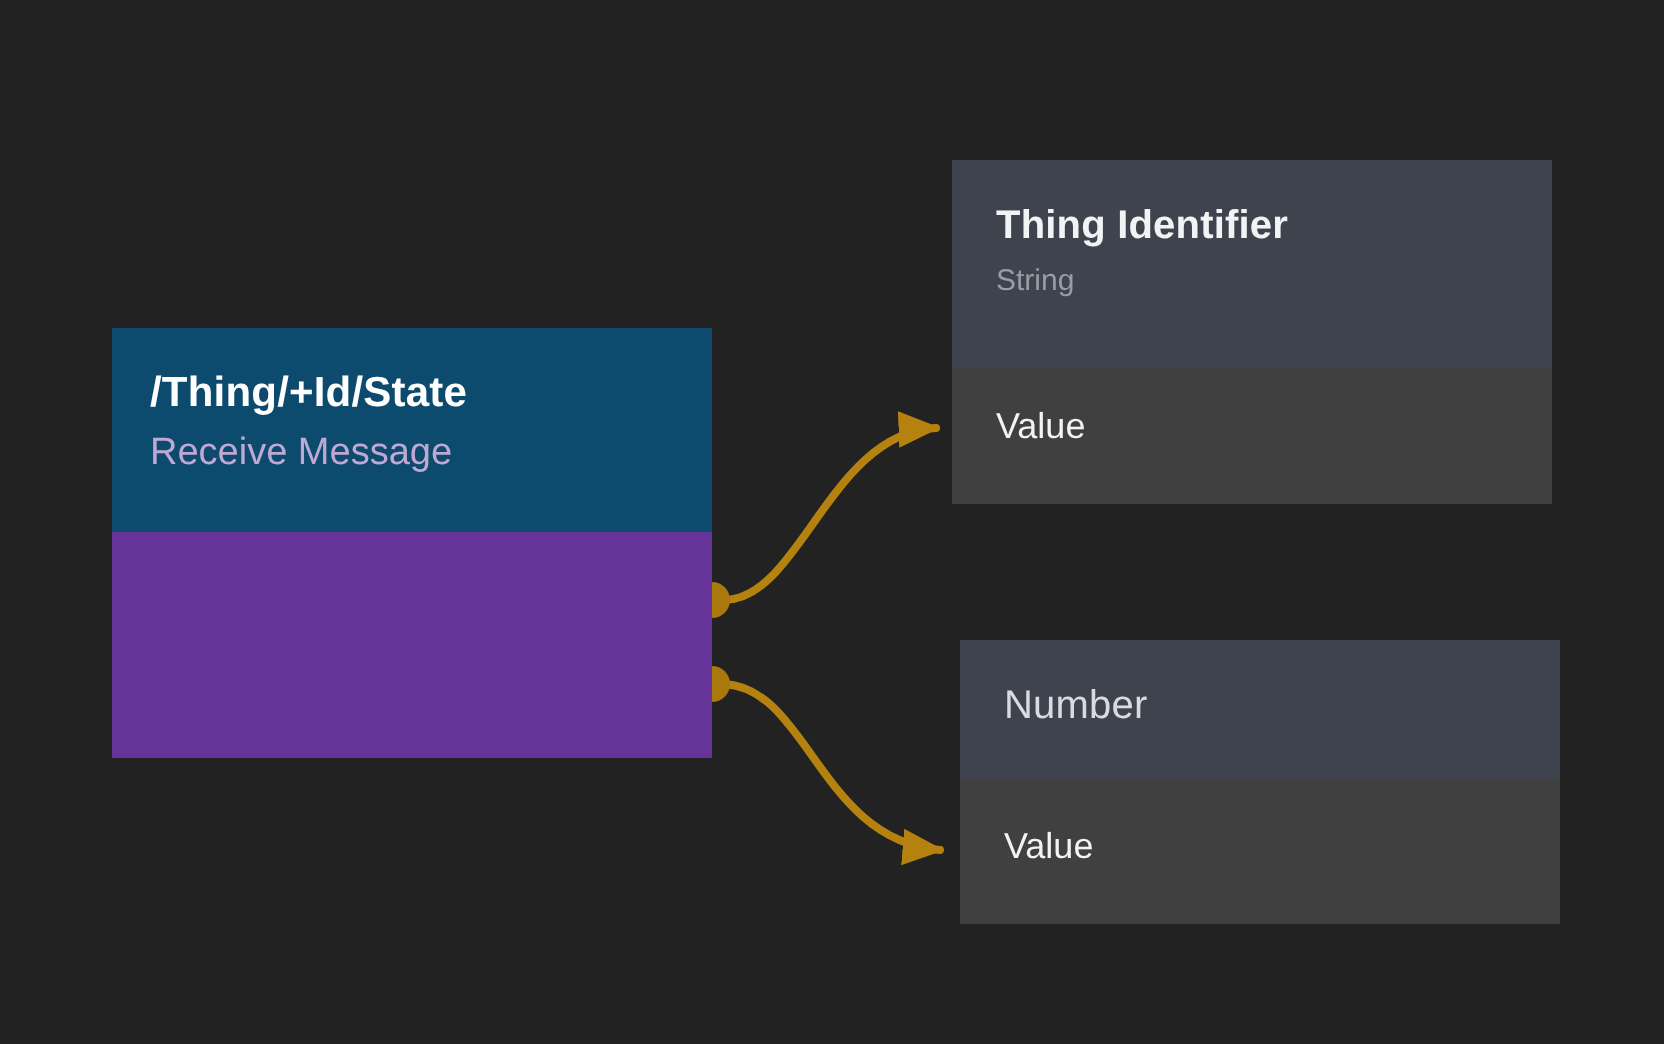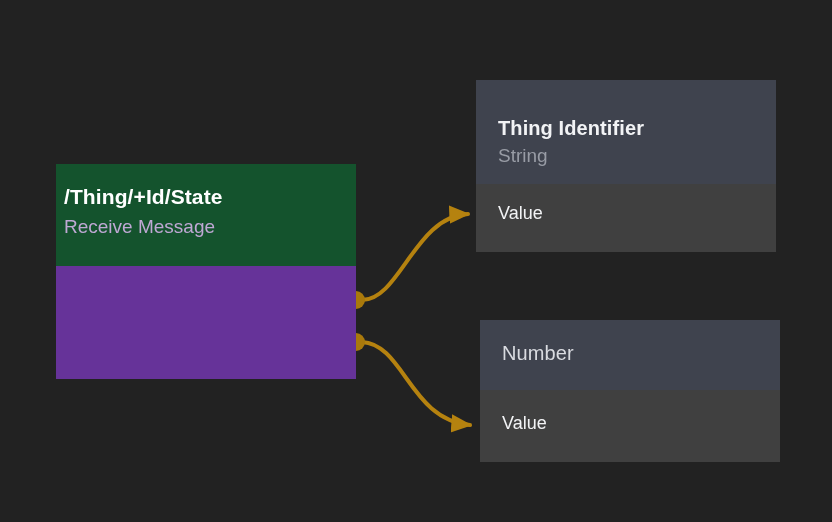--- a/index.html
+++ b/index.html
@@ -51,22 +51,22 @@
 
   
   .node-source {
     left: 56px;
     top: 164px;
     width: 300px;
     height: 215px;
   }
   .node-source .node-header {
     height: 102px;
-    background: #14532d;
-    padding: 20px 22px 0 8px;
+    background: #0c4a6e;
+    padding: 20px 22px 0 19px;
   }
   .node-source .node-title {
     color: #ffffff;
     font-size: 21px;
     line-height: 26px;
   }
   .node-source .node-subtitle {
     color: #bfa8d4;
     font-size: 19px;
     line-height: 24px;
@@ -85,40 +85,40 @@
   .node-target .node-body {
     background: #404040;
   }
   .node-target .node-title {
     color: #f2f3f5;
     font-size: 20px;
     line-height: 26px;
   }
   .node-target .node-subtitle {
     color: #989ca5;
-    font-size: 19px;
+    font-size: 15px;
     line-height: 24px;
     margin-top: 3px;
   }
   .node-target .row-label {
     color: #f2f3f5;
     font-size: 18px;
     line-height: 22px;
     white-space: nowrap;
   }
 
   .node-thing {
     left: 476px;
     top: 80px;
     width: 300px;
     height: 172px;
   }
   .node-thing .node-header {
     height: 104px;
-    padding: 35px 0 0 22px;
+    padding: 20px 0 0 22px;
   }
   .node-thing .node-body {
     height: 68px;
     padding: 18px 0 0 22px;
   }
 
   .node-number {
     left: 480px;
     top: 320px;
     width: 300px;

